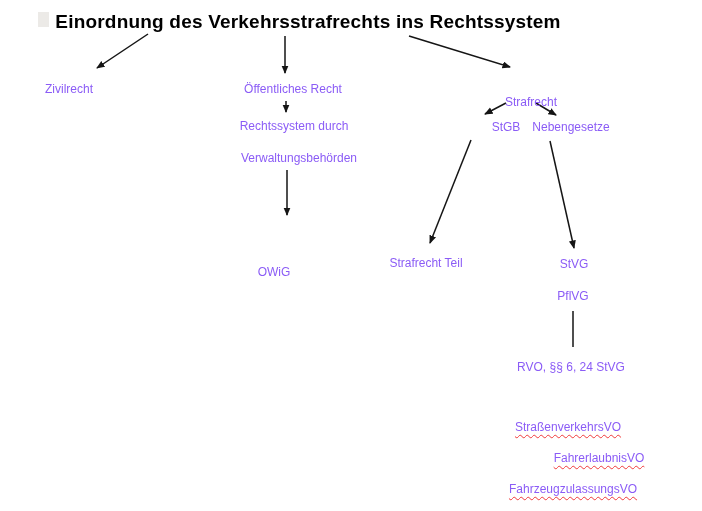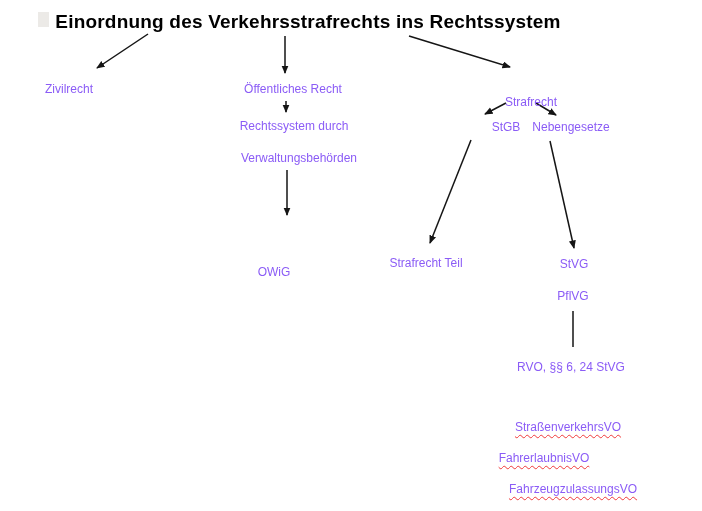--- a/index.html
+++ b/index.html
@@ -95,16 +95,16 @@
   <div class="node" style="left:274px; top:222px;margin-top:44px;">OWiG</div>
 
   <div class="node" style="left:462px; top:121px;margin-left:44px;">StGB</div>
   <div class="node" style="left:571px; top:121px;">Nebengesetze</div>
   <div class="node" style="left:426px; top:257px;">Strafrecht Teil</div>
   <div class="node" style="left:574px; top:258px;">StVG</div>
   <div class="node" style="left:573px; top:290px;">PflVG</div>
 
   <div class="node" style="left:571px; top:361px;">RVO, §§ 6, 24 StVG</div>
   <div class="node spell" style="left:568px; top:397px;">StraßenverkehrsVO</div>
-  <div class="node spell" style="left:544px; top:428px;text-align:center;">FahrerlaubnisVO</div>
+  <div class="node spell" style="left:599px; top:428px;text-align:center;">FahrerlaubnisVO</div>
   <div class="node spell" style="left:573px; top:459px;">FahrzeugzulassungsVO</div>
 
 </div>
 
 </body></html>

